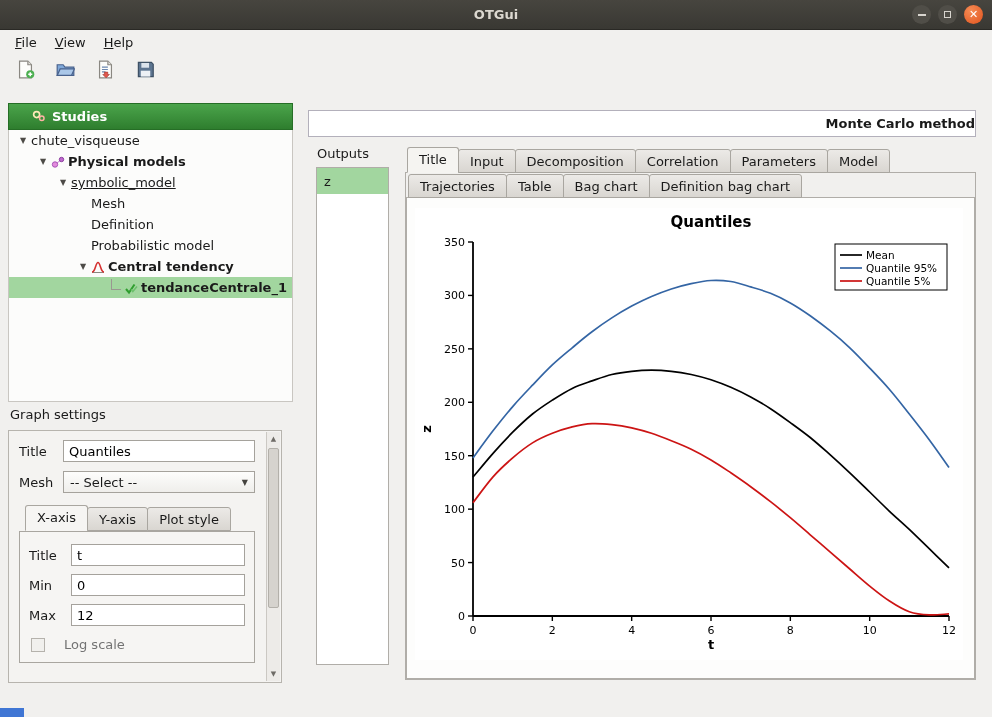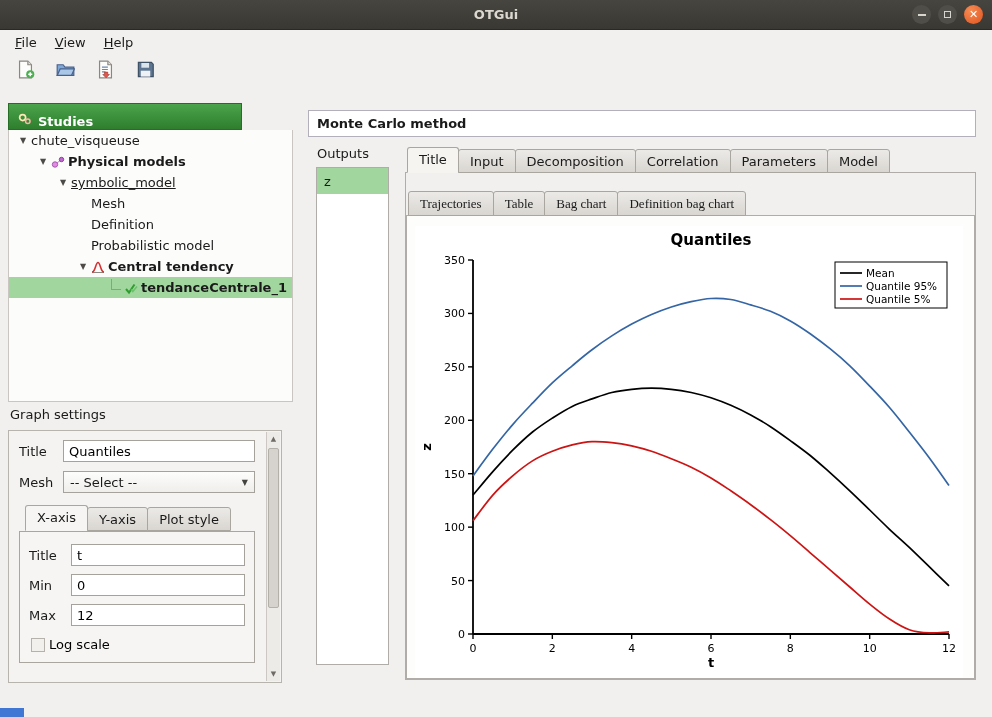--- a/index.html
+++ b/index.html
@@ -24,23 +24,23 @@
 
   
   .menubar { position:absolute; left:0; top:30px; width:100%; height:24px;
     background:#f1f0ee; display:flex; align-items:center; padding-left:6px; }
   .menu-item { padding:3px 9px; }
   .toolbar { position:absolute; left:0; top:54px; width:100%; height:34px;
     display:flex; align-items:center; padding-left:12px; gap:14px; }
   .tool-btn { width:26px; height:26px; display:flex; align-items:center; justify-content:center; }
 
   
-  .studies-header { position:absolute; left:8px; top:103px; width:234px; height:27px;
+  .studies-header { position:absolute; left:8px; top:103px; width:285px; height:27px;
     background:linear-gradient(#4ba44b,#2e7e2e); border:1px solid #266e26;
-    color:#fff; font-weight:bold; display:flex; align-items:flex-end; gap:6px; padding-left:8px; }
+    color:#fff; font-weight:bold; display:flex; align-items:center; gap:6px; padding-left:22px; }
   .tree { position:absolute; left:8px; top:130px; width:285px; height:272px;
     background:#fcfcfb; border:1px solid #c9c6c1; border-top:none; overflow:hidden; }
   .tree-row { height:21px; display:flex; align-items:center; }
   .tree-row.selected { background:#a2d69f; }
   .expander { flex:0 0 16px; text-align:center; font-size:8px; color:#4d4b47; }
   .connector { flex:0 0 10px; width:10px; height:11px; border-left:1px solid #9a9791;
     border-bottom:1px solid #9a9791; margin:-6px 3px 0 0; }
   .tree-icon { flex:0 0 17px; display:flex; align-items:center; }
   .tree-label.bold { font-weight:bold; }
   .tree-label.underline { text-decoration:underline; }
@@ -62,48 +62,48 @@
   .tab { border:1px solid #a9a6a0; background:linear-gradient(#eceae7,#d9d6d1);
     padding:4px 11px 3px; border-radius:3px 3px 0 0; margin-right:-1px; white-space:nowrap; }
   .tab.selected { border-bottom:1px solid transparent; padding-bottom:5px; }
 
   .gs-tabs { margin:12px 0 0 0;padding-left:16px; }
   .gs-tabs .tab.selected { background:#f6f5f3; }
   .gs-pane { margin:0 26px 0 10px; border:1px solid #a9a6a0; background:#f6f5f3;
     padding:4px 9px 10px; position:relative; z-index:1; }
   .gs-pane .gs-row { margin:8px 0 0 0; }
   .gs-pane .gs-row label { flex:0 0 34px; }
-  .checkbox-row { display:flex; align-items:center; gap:4px; margin:11px 0 0 2px; color:#000000; }
+  .checkbox-row { display:flex; align-items:center; gap:19px; margin:11px 0 0 2px; color:#737373; }
   .checkbox { width:14px; height:14px; border:1px solid #b5b2ac; background:#f1f0ed; }
 
   .scrollbar { position:absolute; right:1px; top:1px; bottom:1px; width:14px;
     background:#edebe8; border-left:1px solid #cbc8c3; display:flex; flex-direction:column; }
   .sb-btn { height:14px; display:flex; align-items:center; justify-content:center;
     font-size:7px; color:#6e6b66; }
   .sb-track { flex:1; position:relative; }
   .sb-thumb { position:absolute; left:1px; right:1px; top:2px; height:160px;
     background:#d6d3ce; border:1px solid #b3b0aa; border-radius:2px; }
 
   
   .method-box { position:absolute; left:308px; top:110px; width:668px; height:27px;
     background:#fff; border:1px solid #b3b0bb; display:flex; align-items:center;
-    padding-left:8px; font-weight:bold; }
+    padding-left:8px; font-weight:bold;justify-content:flex-end; }
   .outputs-label { position:absolute; left:317px; top:146px; }
   .outputs-list { position:absolute; left:316px; top:167px; width:73px; height:498px;
     background:#fff; border:1px solid #b0ada8; }
   .output-item { height:26px; display:flex; align-items:center; padding-left:7px; }
   .output-item.selected { background:#a2d69f; }
 
   .main-tabs { position:absolute; left:405px; top:147px; width:571px; height:533px;
     display:flex; flex-direction:column; }
   .main-tabs .tabbar { padding-left:2px; }
   .main-tabs .tab.selected { background:#f5f4f1; }
   .pane1 { flex:1; border:1px solid #b0ada8; background:#f1f0ee;
     display:flex; flex-direction:column; min-height:0; }
-  .pane1 .tabbar { margin-top:18px;font-family:Liberation Serif, serif; }
+  .pane1 .tabbar { margin-top:1px; }
   .pane2 { flex:1; border:1px solid #b0ada8; background:#fdfdfc; min-height:0; overflow:hidden; }
   .pane1 .tab.selected { background:#fdfdfc; }
   #chart-svg { display:block; margin:10px 0 0 8px; }
 
   .progress-chip { position:absolute; left:0; bottom:0; width:24px; height:9px; background:#4076d4; }
 </style>
 </head>
 <body>
 
 <div class="titlebar">

